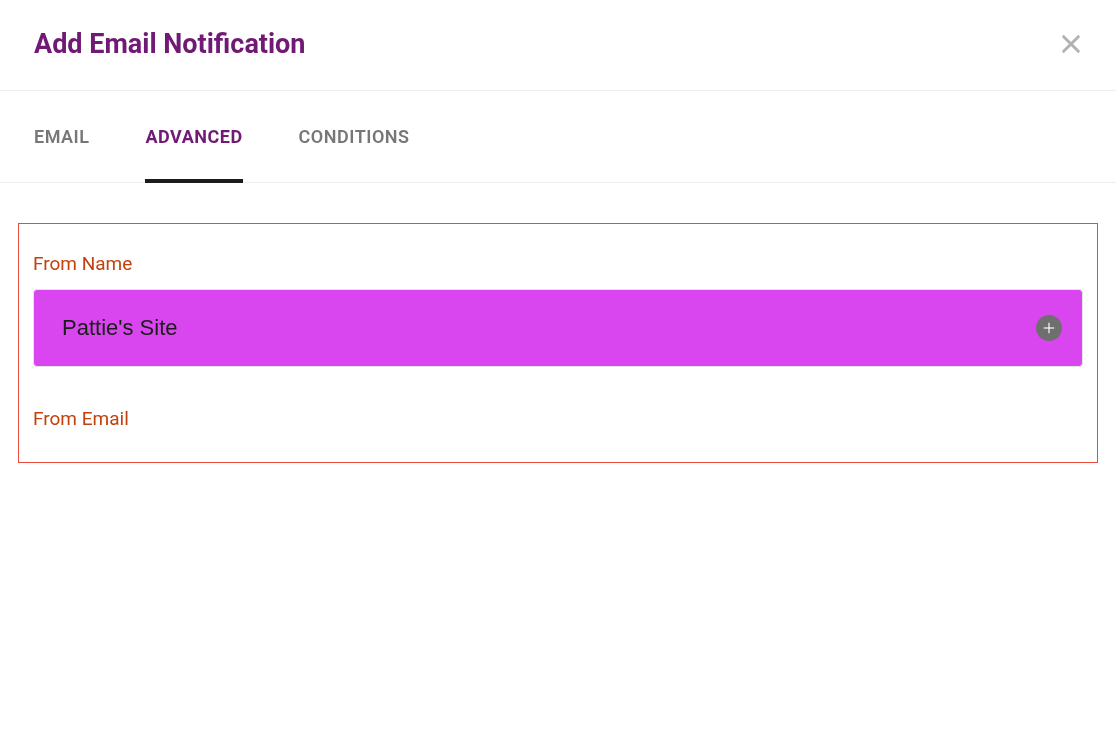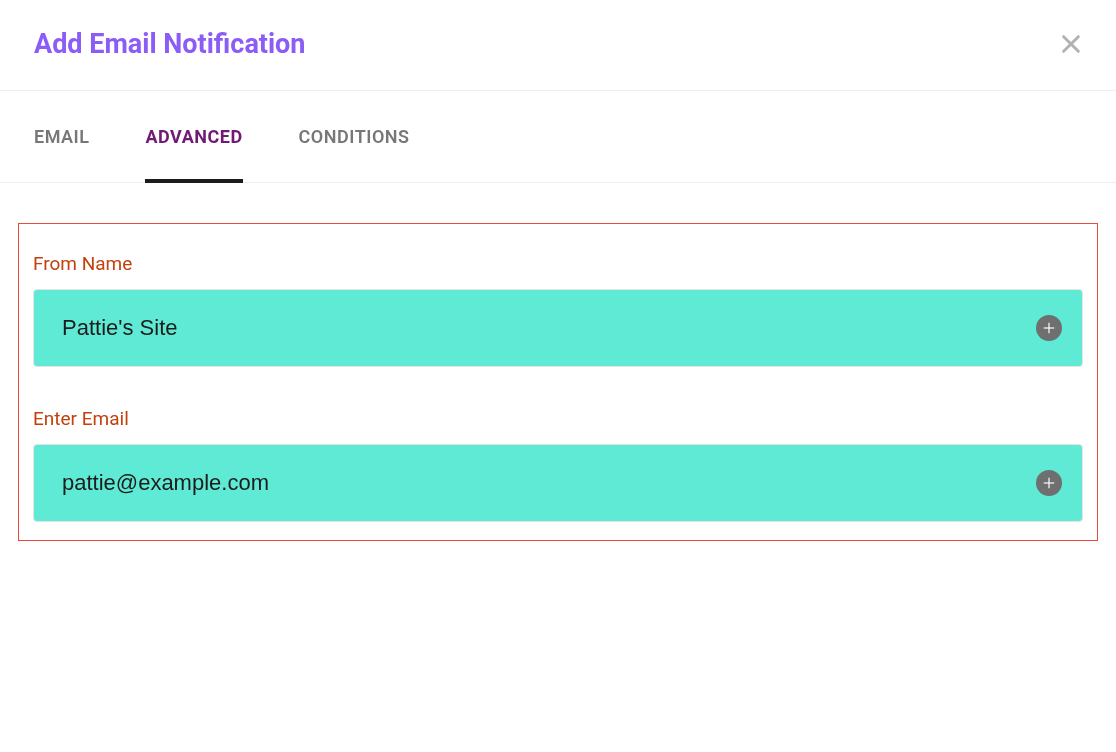--- a/index.html
+++ b/index.html
@@ -15,21 +15,21 @@
     }
     .modal-header {
       display: flex;
       justify-content: space-between;
       align-items: center;
       padding: 28px 34px 30px 34px;
     }
     .modal-title {
       font-size: 27px;
       font-weight: 700;
-      color: #8b5cf6;
+      color: #701a75;
     }
     .close-icon {
       width: 22px;
       height: 22px;
       cursor: pointer;
       color: #b2b2b2;
     }
     .divider {
       border: none;
       border-top: 1px solid #eeeeee;
@@ -73,21 +73,21 @@
     .field-label {
       font-size: 19px;
       color: #c2410c;
       margin-bottom: 14px;
       display: block;
     }
     .input-wrapper {
       position: relative;
       display: flex;
       align-items: center;
-      background: #5eead4;
+      background: #d946ef;
       border: 1px solid #e4e4e4;
       border-radius: 4px;
       height: 78px;
       padding: 0 70px 0 28px;
     }
     .input-field {
       border: none;
       background: transparent;
       font-size: 22px;
       font-weight: 500;
@@ -154,30 +154,21 @@
         <div class="plus-icon">
           <svg viewBox="0 0 24 24">
               <path d="M11 3h2v18h-2z"></path>
               <path d="M3 11h18v2H3z"></path>
             </svg>
         </div>
       </div>
     </div>
 
     <div class="field-group">
-      <label class="field-label">Enter Email</label>
-      <div class="input-wrapper">
-        <input type="text" class="input-field" value="pattie@example.com" style="">
-        <div class="plus-icon">
-          <svg viewBox="0 0 24 24">
-              <path d="M11 3h2v18h-2z"></path>
-              <path d="M3 11h18v2H3z"></path>
-            </svg>
-        </div>
-      </div>
+      <label class="field-label">From Email</label>
     </div>
 
   </div>
 
   <div class="outside-group">
     <div class="field-group">
     </div>
   </div>
 
 </div>

